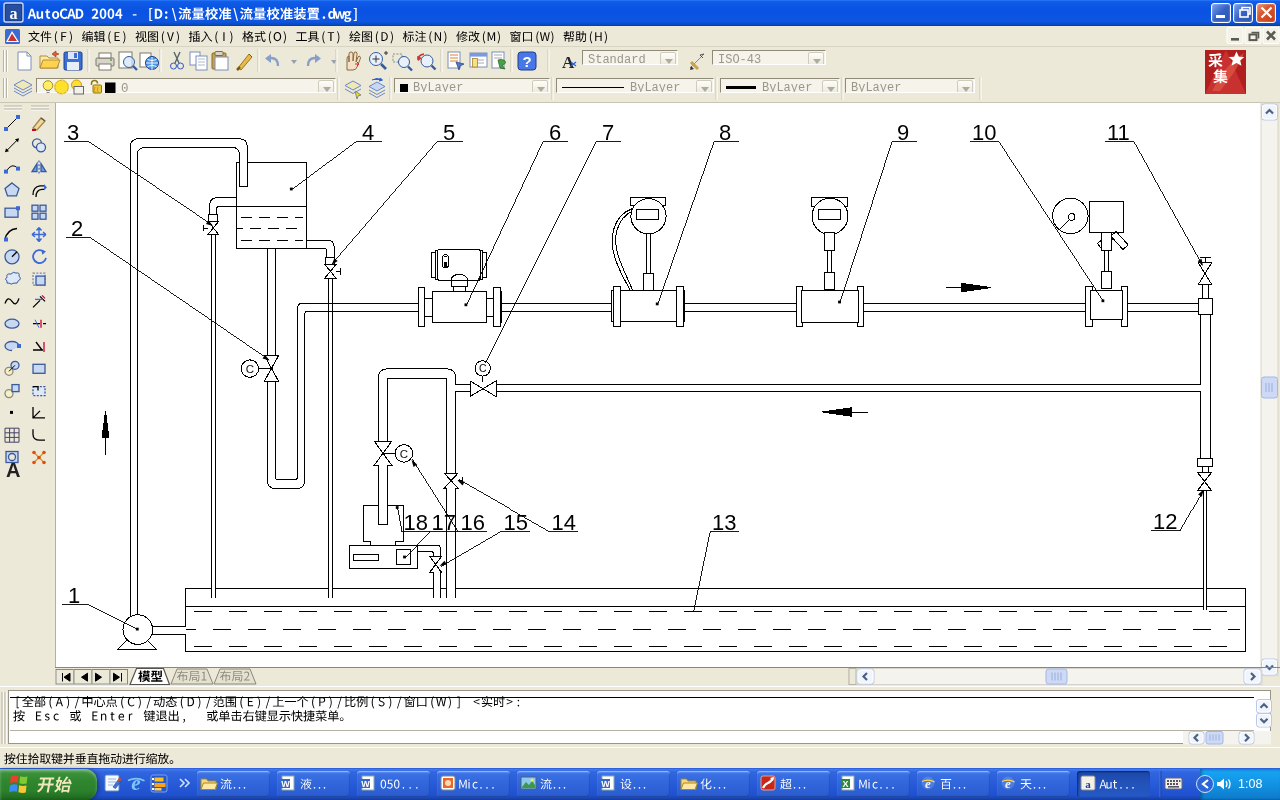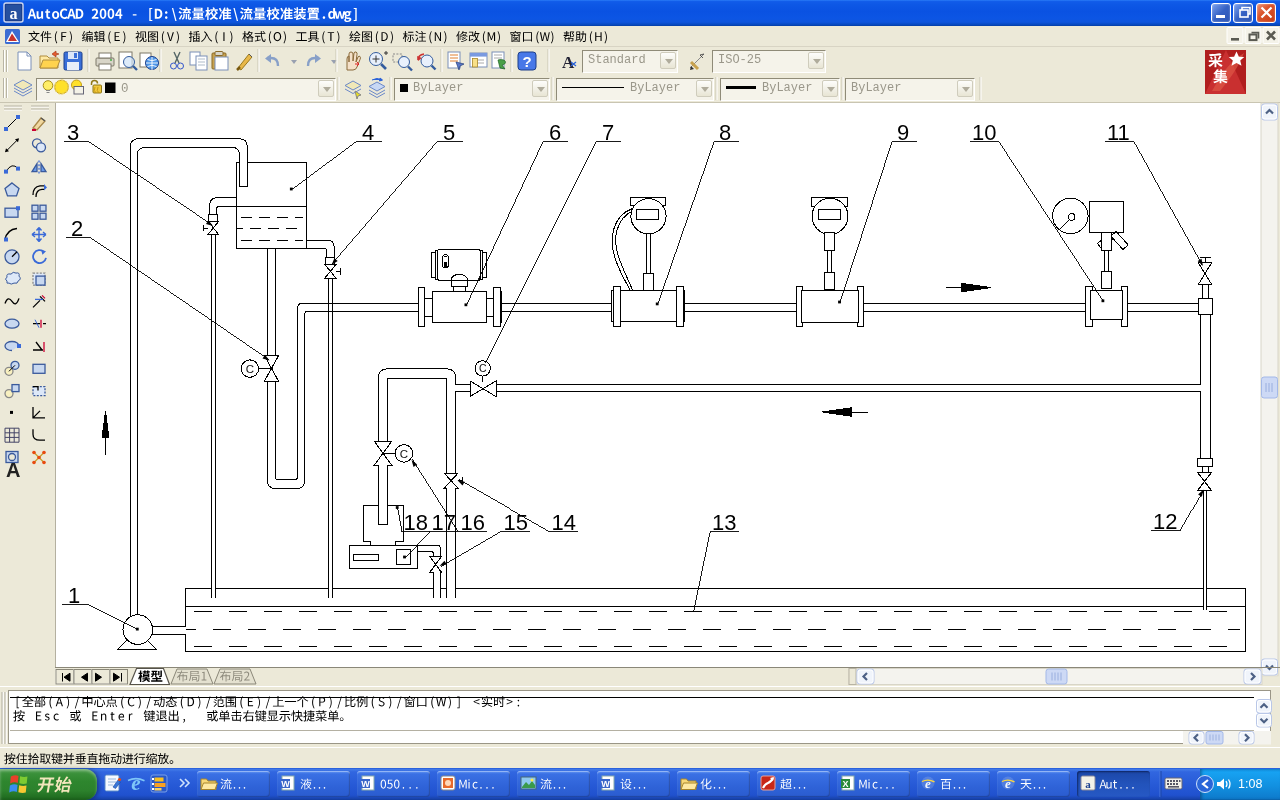--- a/index.html
+++ b/index.html
@@ -4,21 +4,21 @@
 html,body{width:1280px;height:800px;overflow:hidden;font-family:"Liberation Sans",sans-serif;background:#ece9d8}
 .abs{position:absolute}
 #page{position:relative;width:1280px;height:800px}
 #titlebar{left:0;top:0;width:1280px;height:26px;background:linear-gradient(180deg,#2a7cf7 0%,#115ce9 6%,#0d57e5 20%,#0a52e2 45%,#0c55e4 70%,#0e55dd 85%,#0646b8 97%,#033a9e 100%)}
 .tbtn{top:3px;width:20px;height:20px;border-radius:3px;border:1px solid #fff;
 background:linear-gradient(135deg,#7ba1ef 0%,#3662c4 50%,#2c55b4 100%);box-shadow:inset 0 0 2px rgba(255,255,255,.5)}
 .tbtn.close{background:linear-gradient(135deg,#eb9276 0%,#da552c 40%,#c53b12 100%)}
 #menubar{left:0;top:26px;width:1280px;height:21px;background:#ece9d8;border-bottom:1px solid #d8d4c4}
 #row1{left:0;top:47px;width:1280px;height:28px;background:#ece9d8}
 #row2{left:0;top:75px;width:1280px;height:28px;background:#ece9d8;border-bottom:1px solid #c9c5b2}
-.combo{position:absolute;height:23px;background:#f5f3ea;border:1px solid #b8b4a2;border-top-color:#8f8b78;border-left-color:#8f8b78;border-bottom-color:#fff;border-right-color:#fff;color:#9a978a;font:12px "Liberation Mono",monospace;line-height:19px;padding-left:5px;white-space:nowrap;overflow:hidden}
+.combo{position:absolute;height:15px;background:#f5f3ea;border:1px solid #b8b4a2;border-top-color:#8f8b78;border-left-color:#8f8b78;border-bottom-color:#fff;border-right-color:#fff;color:#9a978a;font:12px "Liberation Mono",monospace;line-height:19px;padding-left:5px;white-space:nowrap;overflow:hidden}
 .cara{position:absolute;right:1px;top:1px;width:16px;height:17px;background:linear-gradient(180deg,#fdfdfb,#e8e5d4);border:1px solid #cfccbc;border-radius:2px}
 .cara:after{content:"";position:absolute;left:4px;top:6px;border-left:4px solid transparent;border-right:4px solid transparent;border-top:5px solid #b0ac9c}
 #leftpanel{left:0;top:103px;width:55px;height:564px;background:#ece9d8}
 #canvas{left:55px;top:103px;width:1206px;height:564px;background:#fff;border-left:1px solid #b4b0a0}
 #vscroll{left:1261px;top:103px;width:17px;height:573px;background:#f2f1ea}
 #tabbar{left:55px;top:667px;width:1225px;height:18px;background:#ece9d8;border-top:1px solid #868374}
 #cmdwrap{left:0;top:686px;width:1280px;height:61px;background:#ece9d8;border-top:1px solid #fff}
 #cmdbox{left:8px;top:690px;width:1263px;height:54px;background:#fff;border:1px solid #9a9687}
 #statusbar{left:0;top:747px;width:1280px;height:21px;background:#ece9d8;border-top:1px solid #fff}
 #taskbar{left:0;top:768px;width:1280px;height:32px;background:linear-gradient(180deg,#2157d7 0%,#4179e8 5%,#3166e0 12%,#2659d6 55%,#2051ce 85%,#1843ab 97%,#123a98 100%)}
@@ -44,21 +44,21 @@
 <div class="abs" id="canvas"></div>
 <div class="abs" id="vscroll"></div>
 <div class="abs" id="tabbar"></div>
 <div class="abs" id="cmdwrap"></div>
 <div class="abs" id="cmdbox"></div>
 <div class="abs" id="statusbar"></div>
 <div class="abs" id="taskbar"></div>
 <div class="abs" id="startbtn"></div>
 <div class="abs" id="tray"></div>
 <div class="combo" style="left:582px;top:50px;width:96px"><span style="">Standard</span><div class="cara"></div></div>
-<div class="combo" style="left:712px;top:50px;width:114px"><span style="">ISO-25</span><div class="cara"></div></div>
+<div class="combo" style="left:712px;top:50px;width:114px"><span style="">ISO-43</span><div class="cara"></div></div>
 <div class="combo" style="left:36px;top:78px;width:300px"><span style=""><b style="color:#000;font-weight:normal">&nbsp;</b></span><div class="cara"></div></div>
 <div class="combo" style="left:394px;top:78px;width:156px"><span style=""><div style="display:inline-block;width:8px;height:8px;background:#000;vertical-align:middle;margin-right:5px"></div>ByLayer</span><div class="cara"></div></div>
 <div class="combo" style="left:556px;top:78px;width:158px"><span style=""><div style="display:inline-block;width:62px;height:1px;background:#000;vertical-align:middle;margin-right:6px"></div>ByLayer</span><div class="cara"></div></div>
 <div class="combo" style="left:720px;top:78px;width:120px"><span style=""><div style="display:inline-block;width:30px;height:3px;background:#000;vertical-align:middle;margin-right:6px"></div>ByLayer</span><div class="cara"></div></div>
 <div class="combo" style="left:845px;top:78px;width:130px"><span style="">ByLayer</span><div class="cara"></div></div>
     <div class="taskbtn" style="left:197px"></div>
     <div class="taskbtn" style="left:277px"></div>
     <div class="taskbtn" style="left:357px"></div>
     <div class="taskbtn" style="left:437px"></div>
     <div class="taskbtn" style="left:517px"></div>

